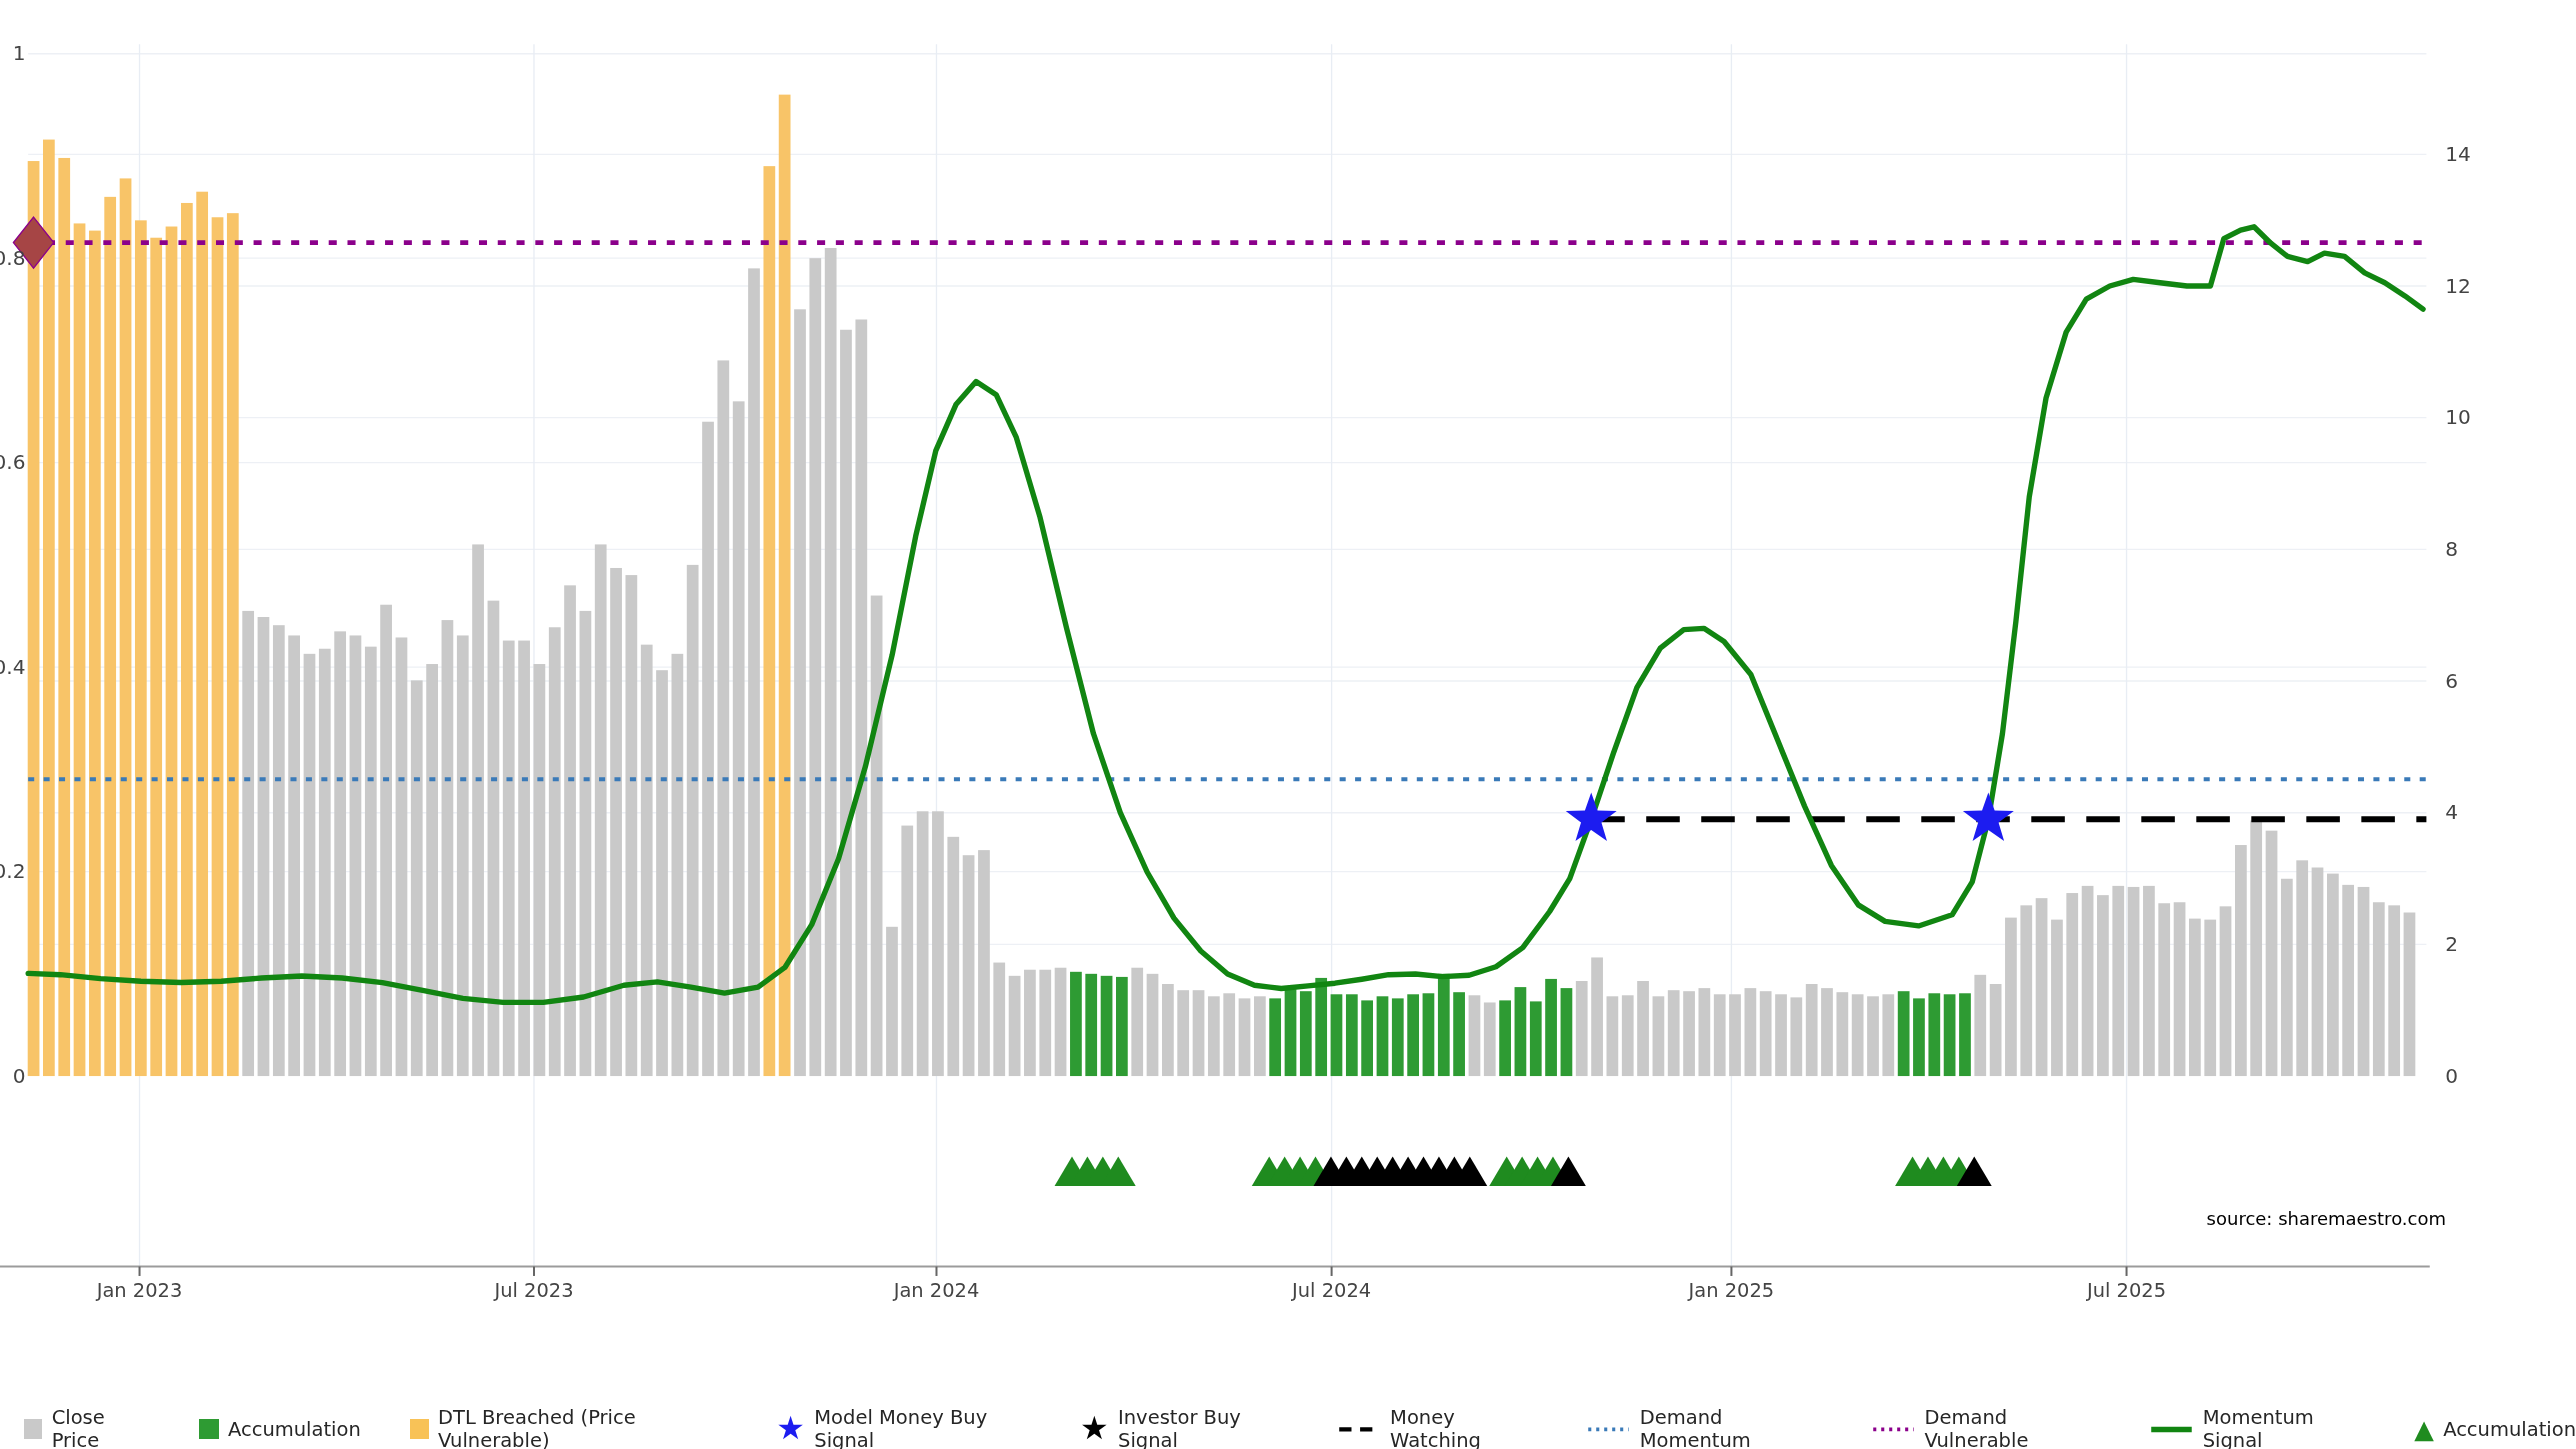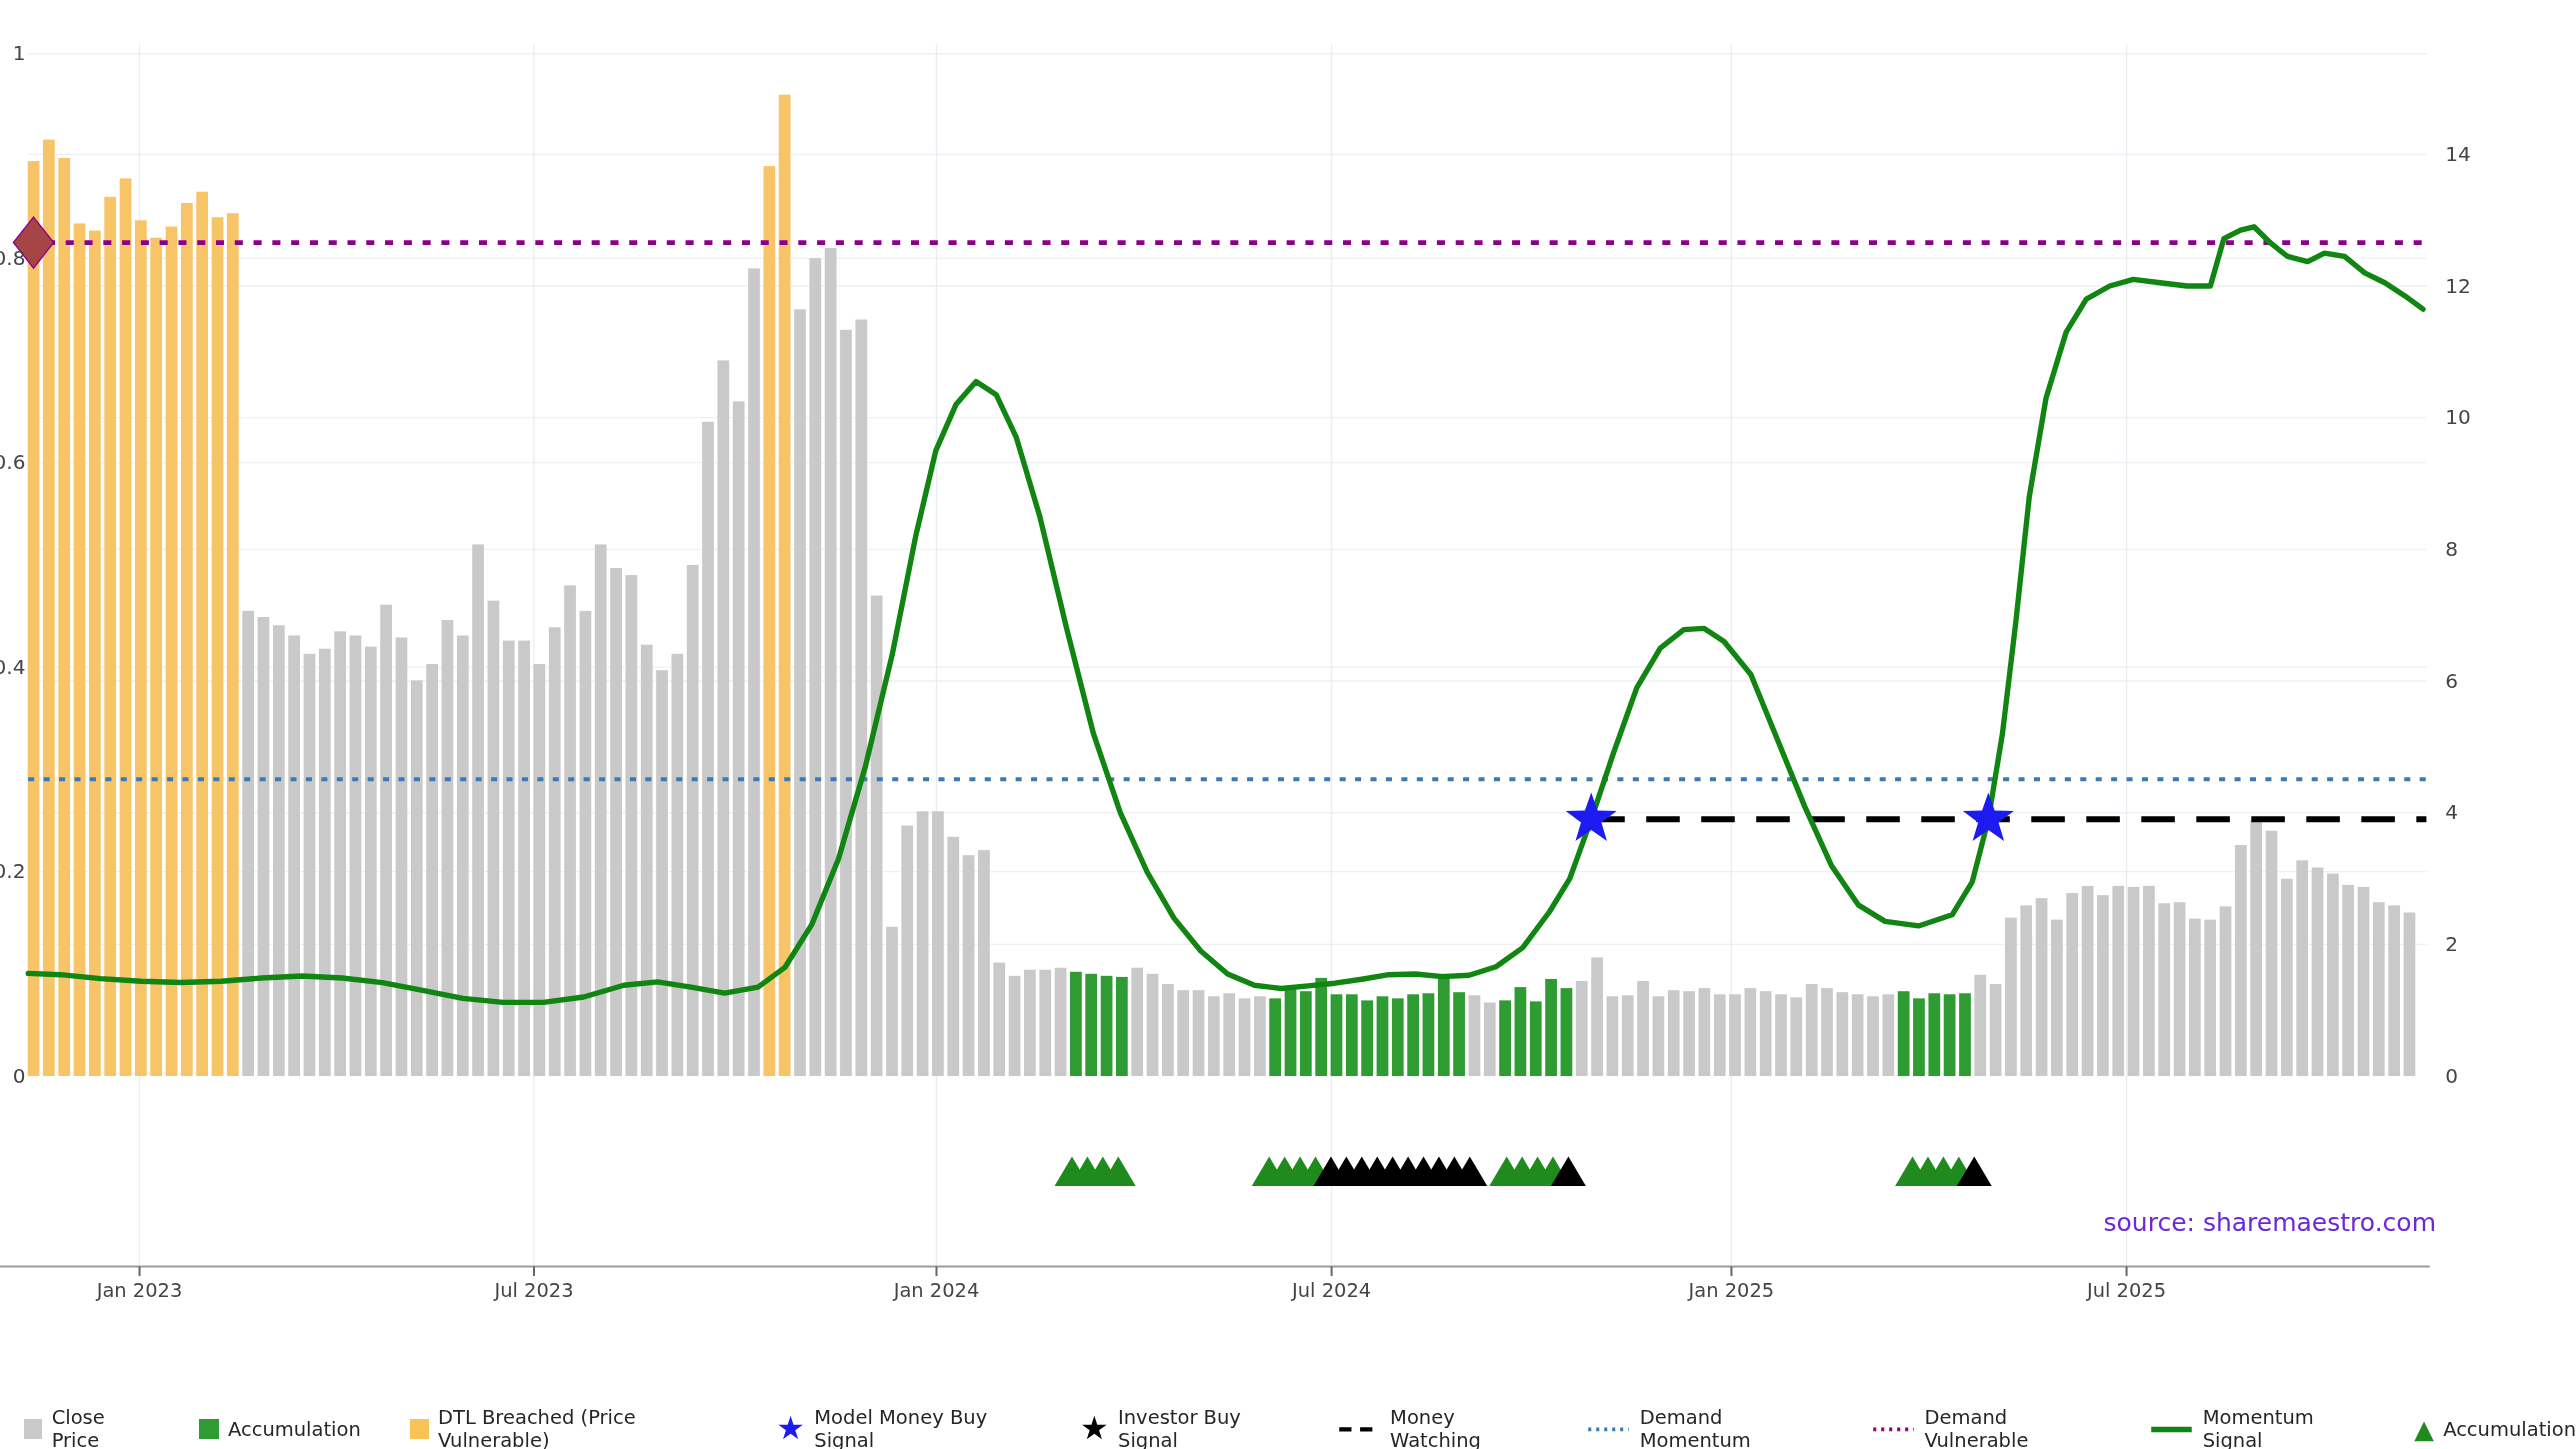--- a/index.html
+++ b/index.html
@@ -1,19 +1,19 @@
 <!DOCTYPE html>
 <html style="font-size:10.7px"><head>
 <meta charset="utf-8">
 <style>
   html,body{margin:0;padding:0;background:#ffffff;}
   body{width:2576px;height:1449px;position:relative;font-family:"DejaVu Sans",sans-serif;overflow:hidden;}
   #chart-wrap{position:absolute;left:0;top:0;width:2576px;height:1449px;background:#fff;}
   #chart-svg{position:absolute;left:0;top:0;}
-  #source-note{position:absolute;right:140px;top:1208px;font-size:25px;color:#6d28d9;}
+  #source-note{position:absolute;right:130px;top:1208px;font-size:18px;color:#000000;}
   #legend{position:absolute;left:0;top:1406px;width:2576px;display:flex;justify-content:center;align-items:center;gap:25.5px;}
   .legend-item{display:flex;align-items:center;gap:9.4px;font-size:19.5px;color:#262626;cursor:pointer;padding-left:24px;}
   .sw-square{width:20px;height:20px;display:inline-block;}
   .sw-star{font-size:32px;line-height:20px;display:inline-block;transform:translateY(-1.3px);}
   .sw-tri{font-size:25.5px;line-height:20px;display:inline-block;}
   .sw-line{display:inline-block;}
   text{font-family:"DejaVu Sans",sans-serif;}
 </style>
 </head>
 <body>

